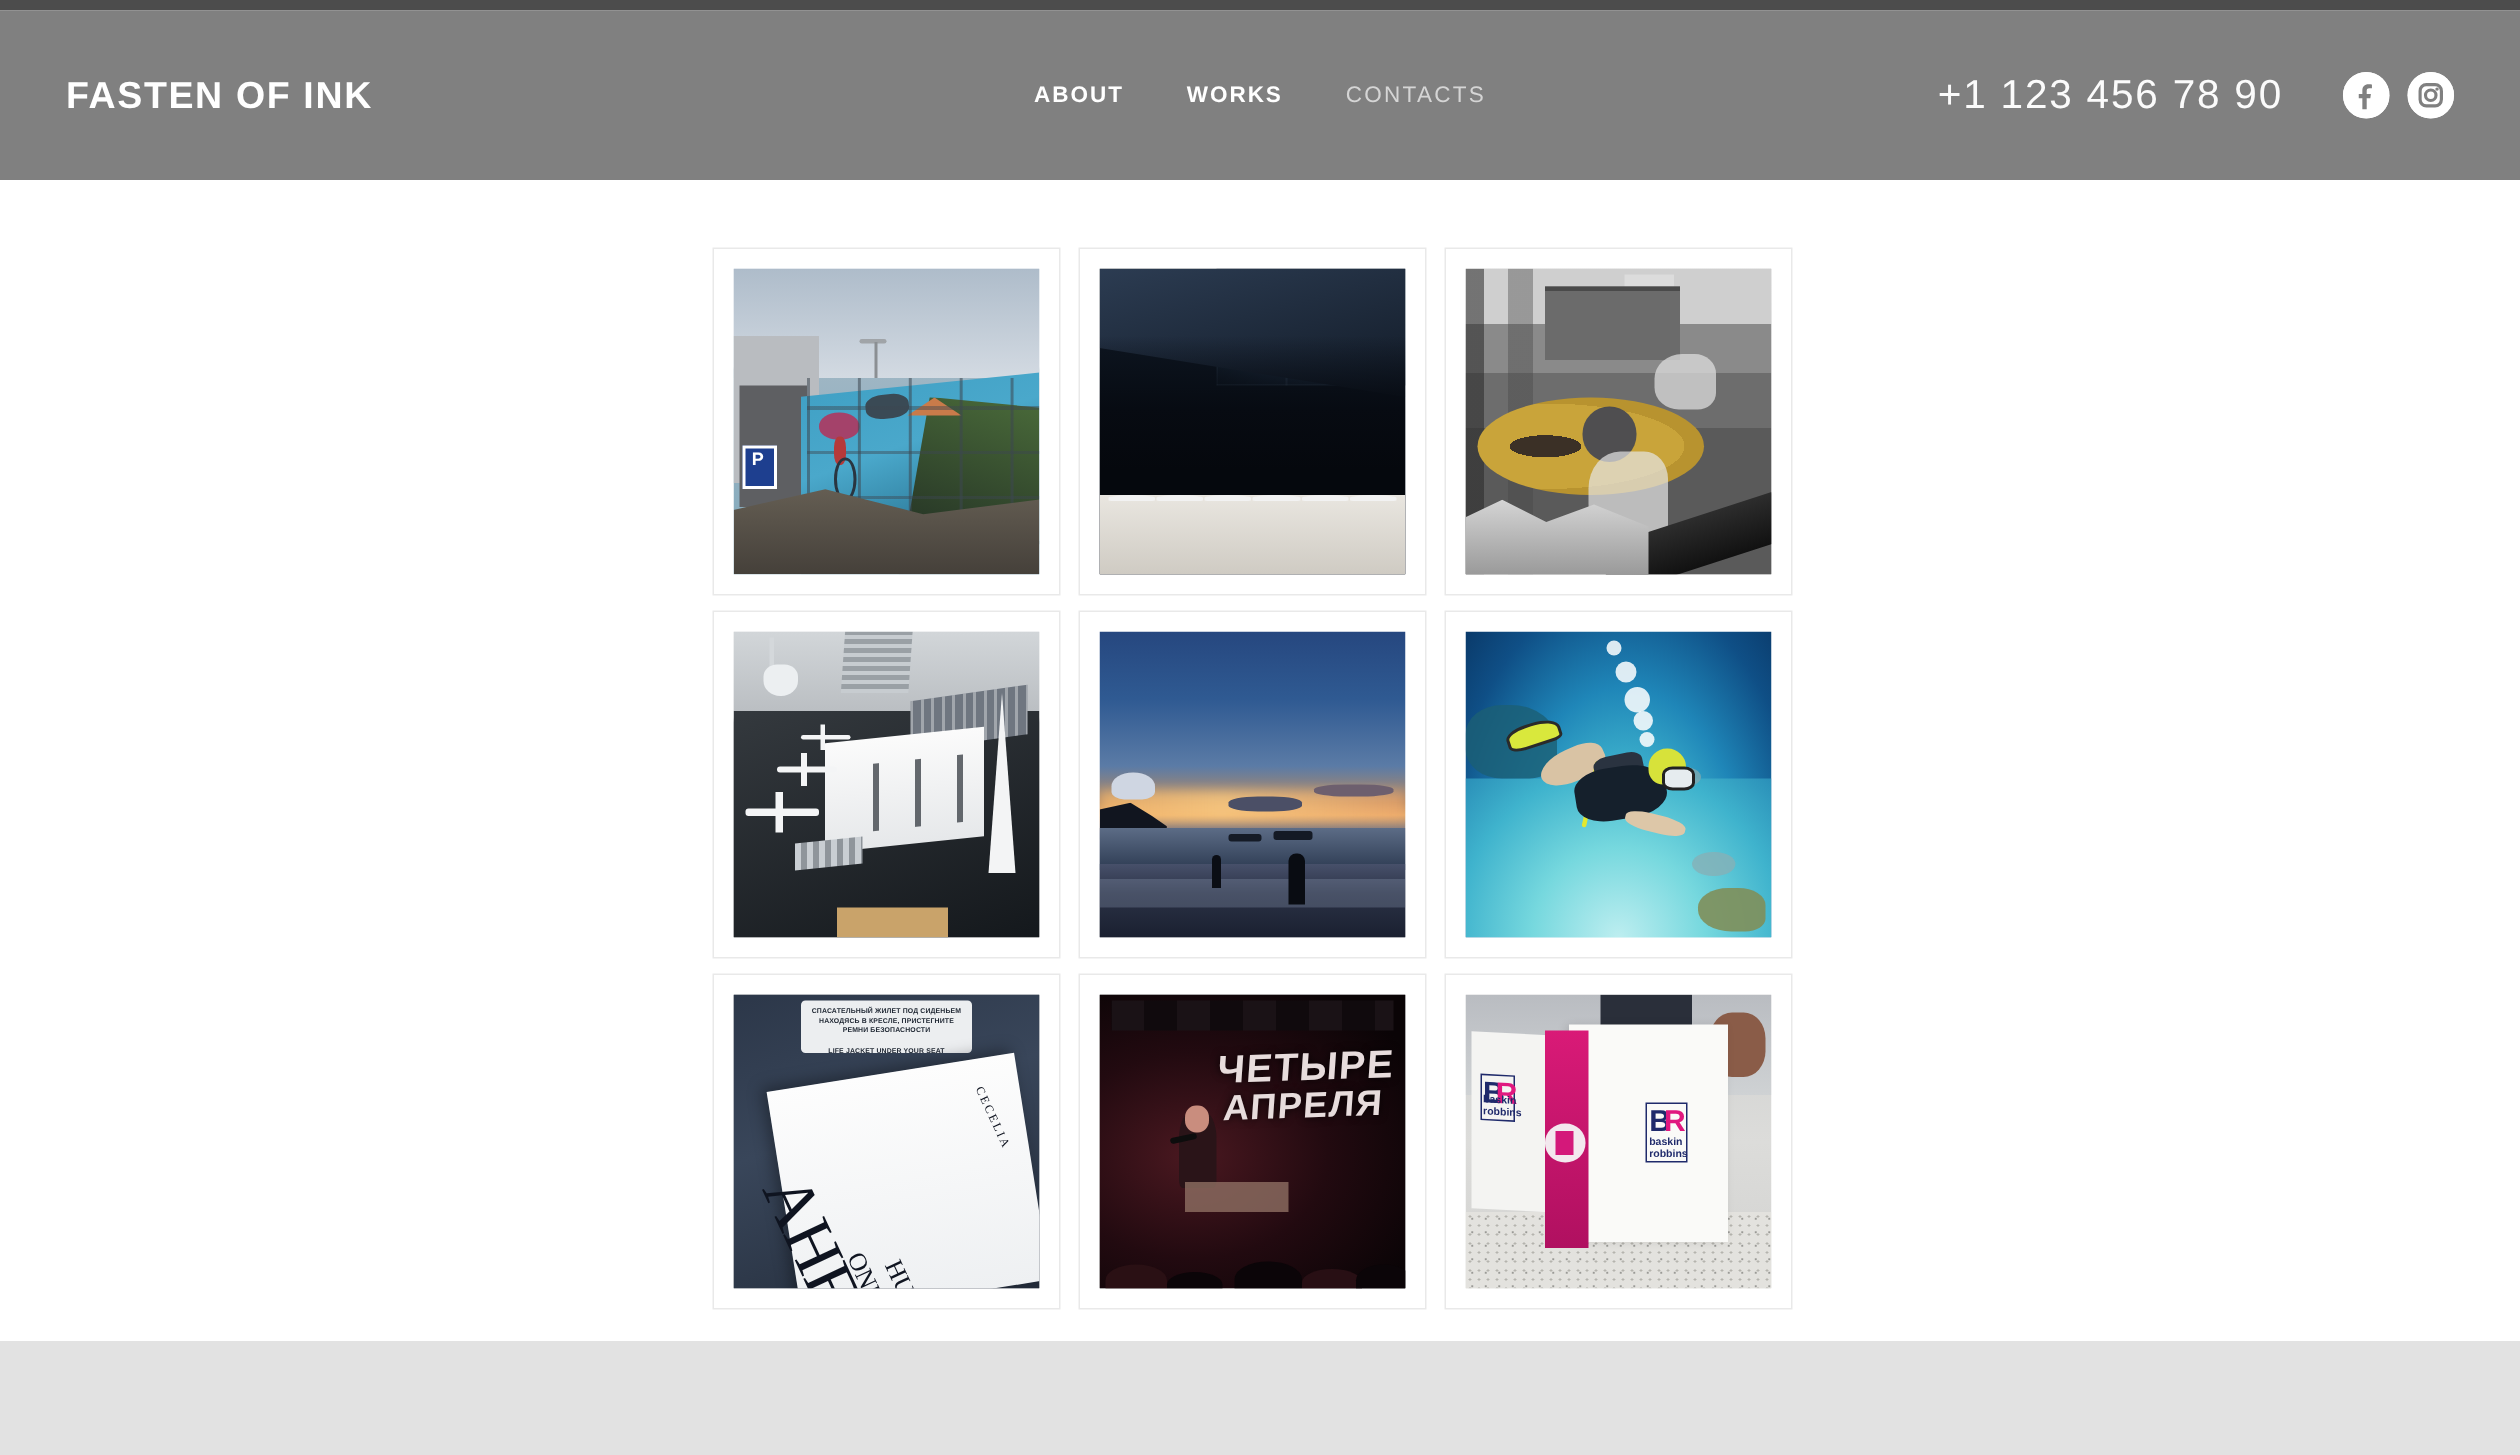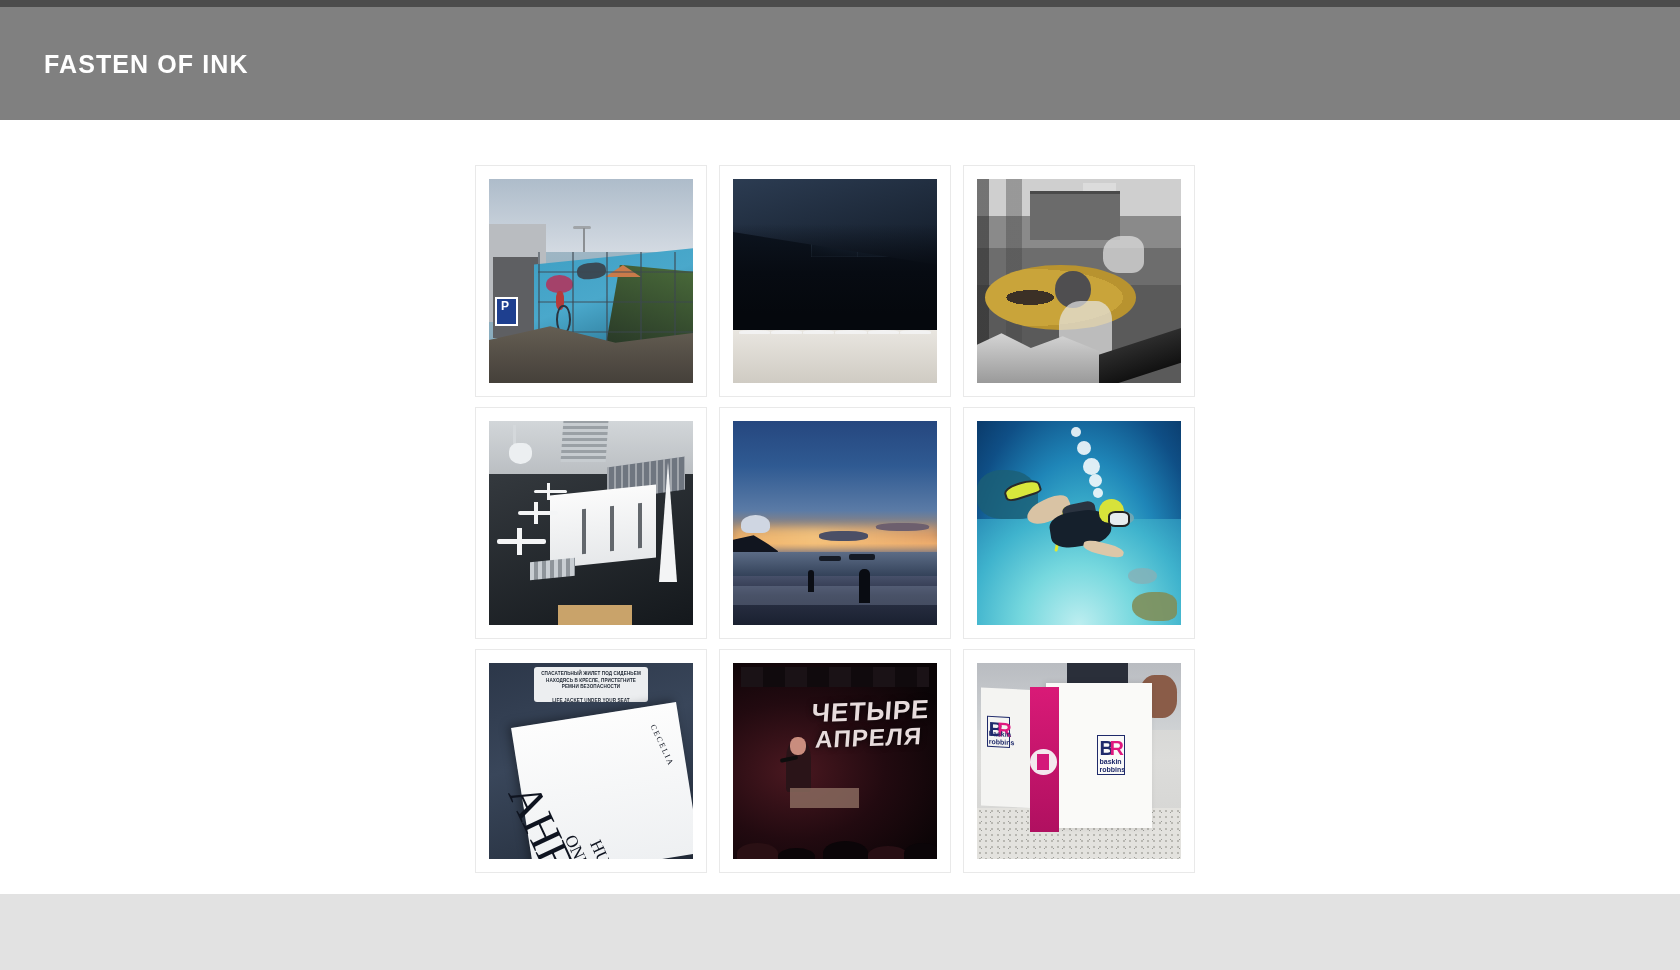--- a/index.html
+++ b/index.html
@@ -333,21 +333,47 @@
 </style>
 </head>
 <body>
 
 <div class="top-strip"></div>
 
 <header class="site-header">
 
   <div class="logo">FASTEN OF INK</div>
 
-
+  <nav class="main-nav">
+    <a href="#">ABOUT</a>
+    <a href="#">WORKS</a>
+    <a href="#" class="dim">CONTACTS</a>
+  </nav>
+
+  <div class="header-right">
+    <div class="phone">+1 123 456 78 90</div>
+
+    <div class="social">
+      <div class="social-icon">
+        <svg width="31" height="31" viewBox="0 0 31 31" aria-hidden="true">
+          <circle cx="15.5" cy="15.5" r="15.5" fill="#ffffff"></circle>
+          <path d="M17.6 10.9h1.7V8.3c-.3 0-1.3-.1-2.4-.1-2.4 0-4 1.5-4 4.2v2.2h-2.4v2.9h2.4v7.4h2.9v-7.4h2.4l.4-2.9h-2.8v-1.9c0-.9.2-1.8 1.8-1.8z" fill="#808080"></path>
+        </svg>
+      </div>
+
+      <div class="social-icon">
+        <svg width="31" height="31" viewBox="0 0 31 31" aria-hidden="true">
+          <circle cx="15.5" cy="15.5" r="15.5" fill="#ffffff"></circle>
+          <rect x="8.4" y="8.4" width="14.2" height="14.2" rx="4.2" ry="4.2" fill="none" stroke="#808080" stroke-width="2.1"></rect>
+          <circle cx="15.5" cy="15.5" r="3.5" fill="none" stroke="#808080" stroke-width="2.1"></circle>
+          <circle cx="19.7" cy="11.4" r="1.15" fill="#808080"></circle>
+        </svg>
+      </div>
+    </div>
+  </div>
 </header>
 
 <main class="gallery-wrap">
 
   <div class="row row1">
 
     <div class="card r1">
       <div class="thumb">
         <div class="photo p1">
           <div class="sky"></div>

